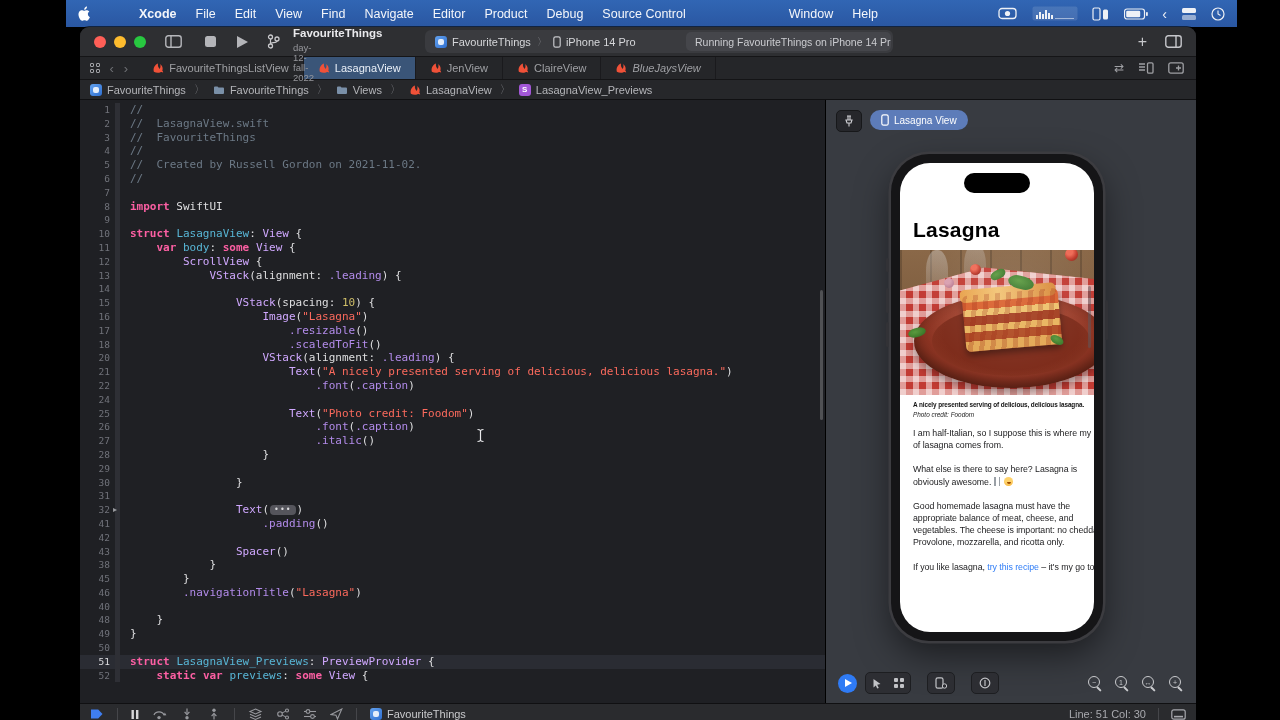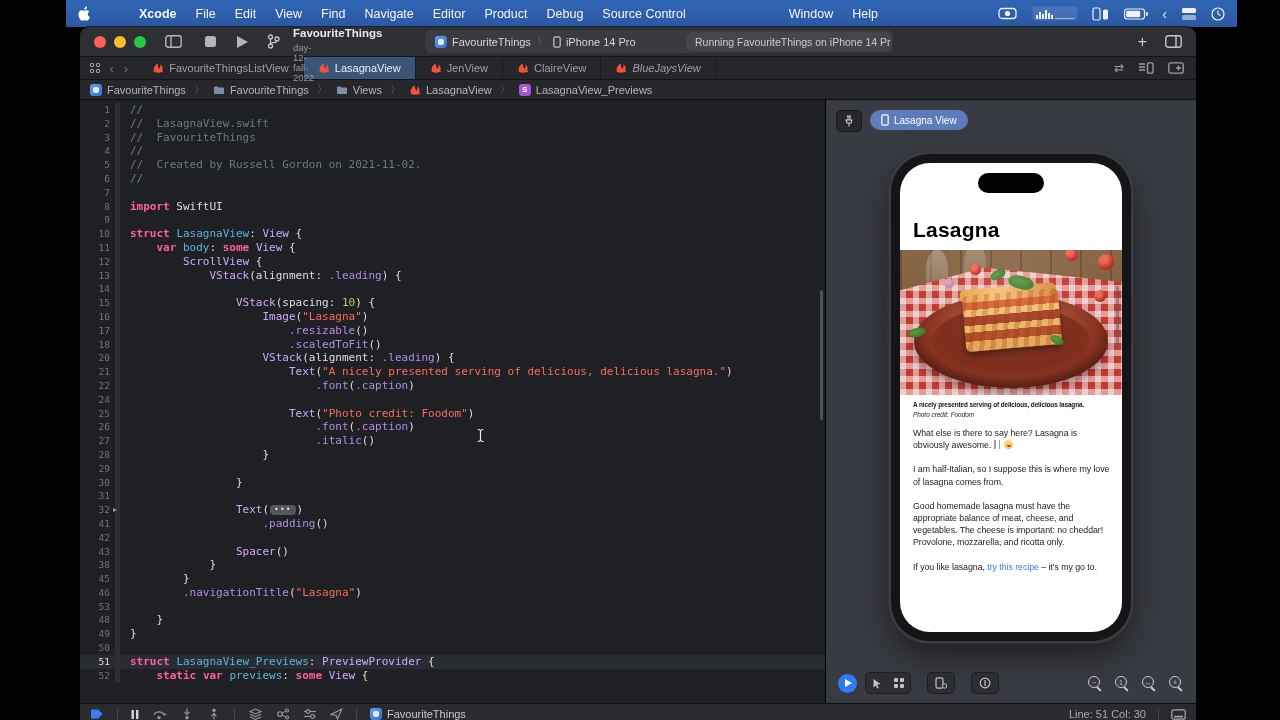--- a/index.html
+++ b/index.html
@@ -74,21 +74,21 @@
   .tk-y{color:#d0a8ff;}
   .tk-m{color:#b28bea;}
   .tk-d{color:#58b6d6;}
   .tk-f{display:inline-block;background:#55555c;color:#dadadc;border-radius:4px;padding:0 4px;margin:0 1px;font-size:8px;line-height:10px;vertical-align:1px;letter-spacing:1px;}
   .ibeam{position:absolute;left:396px;top:328px;}
   .ed-scroll{position:absolute;right:2px;top:190px;width:3px;height:130px;background:rgba(255,255,255,.22);border-radius:2px;}
   
   .pin-btn{position:absolute;left:10px;top:10px;width:24px;height:20px;border-radius:5px;background:#26272b;border:1px solid #17181a;display:flex;align-items:center;justify-content:center;color:#cfd0d4;}
   .pv-pill{position:absolute;left:44px;top:10px;height:20px;border-radius:10px;background:#5d7cb9;display:flex;align-items:center;gap:5px;padding:0 11px;color:#fff;font-size:10px;white-space:nowrap;}
   
-  .phone{position:absolute;left:65px;top:54px;width:240px;height:487px;background:#151517;border-radius:38px;box-shadow:0 0 0 2.5px #3c3c40,0 14px 34px rgba(0,0,0,.5);}
+  .phone{position:absolute;left:65px;top:54px;width:212px;height:487px;background:#151517;border-radius:38px;box-shadow:0 0 0 2.5px #3c3c40,0 14px 34px rgba(0,0,0,.5);}
   .nub{position:absolute;width:3px;background:#323236;border-radius:2px;}
   .nub-a{left:-5px;top:104px;height:14px;}
   .nub-b{left:-5px;top:134px;height:25px;}
   .nub-c{left:-5px;top:168px;height:25px;}
   .nub-d{right:-5px;top:146px;height:40px;}
   .screen{position:absolute;inset:9px;background:#fff;border-radius:30px;overflow:hidden;}
   .island{position:absolute;left:50%;top:10px;transform:translateX(-50%);width:66px;height:20px;background:#000;border-radius:11px;}
   .ph-title{position:absolute;left:13px;top:55px;font-weight:bold;font-size:21px;line-height:24px;color:#000;letter-spacing:.2px;}
   .photo{position:absolute;left:0;top:87px;width:222px;height:145px;overflow:hidden;background:#7d5f43;}
   .wood{position:absolute;inset:0;background:linear-gradient(#8a6848,#6f4f33);}
@@ -559,21 +559,21 @@
               <span class="ln">45</span>
               <span class="rb"></span>
               <pre class="ctext"><span class="tk-p">        }</span></pre>
             </div>
             <div class="crow">
               <span class="ln">46</span>
               <span class="rb"></span>
               <pre class="ctext"><span class="tk-p">        </span><span class="tk-m">.navigationTitle</span><span class="tk-p">(</span><span class="tk-s">"Lasagna"</span><span class="tk-p">)</span></pre>
             </div>
             <div class="crow">
-              <span class="ln">53</span>
+              <span class="ln">40</span>
               <span class="rb"></span>
               <pre class="ctext"></pre>
             </div>
             <div class="crow">
               <span class="ln">48</span>
               <span class="rb"></span>
               <pre class="ctext"><span class="tk-p">    }</span></pre>
             </div>
             <div class="crow">
               <span class="ln">49</span>
@@ -640,22 +640,22 @@
               <div class="lasagna"></div>
               <span class="leaf l1"></span>
               <span class="leaf l2"></span>
               <span class="leaf l3"></span>
               <span class="leaf l4"></span>
               <div class="photo-light"></div>
             </div>
             <div class="cap1">A nicely presented serving of delicious, delicious lasagna.</div>
             <div class="cap2">Photo credit: Foodom</div>
             <div class="bodytext">
+                <p class="bp">I am half-Italian, so I suppose this is where my love of lasagna comes from.</p>
                 <p class="bp">What else is there to say here? Lasagna is obviously awesome.<span class="emj emj-fork-and-knife"></span><span class="emj emj-face-savoring-food"></span></p>
-                <p class="bp">I am half-Italian, so I suppose this is where my love of lasagna comes from.</p>
                 <p class="bp">Good homemade lasagna must have the appropriate balance of meat, cheese, and vegetables. The cheese is important: no cheddar! Provolone, mozzarella, and ricotta only.</p>
                 <p class="bp"><span>If you like lasagna, </span><span class="plink">try this recipe</span><span> – it's my go to.</span></p>
               </div>
             <div class="scrollind"></div>
           </div>
         </div>
 
         <div class="pv-bottom">
           <span class="pv-play">
               <i></i>

